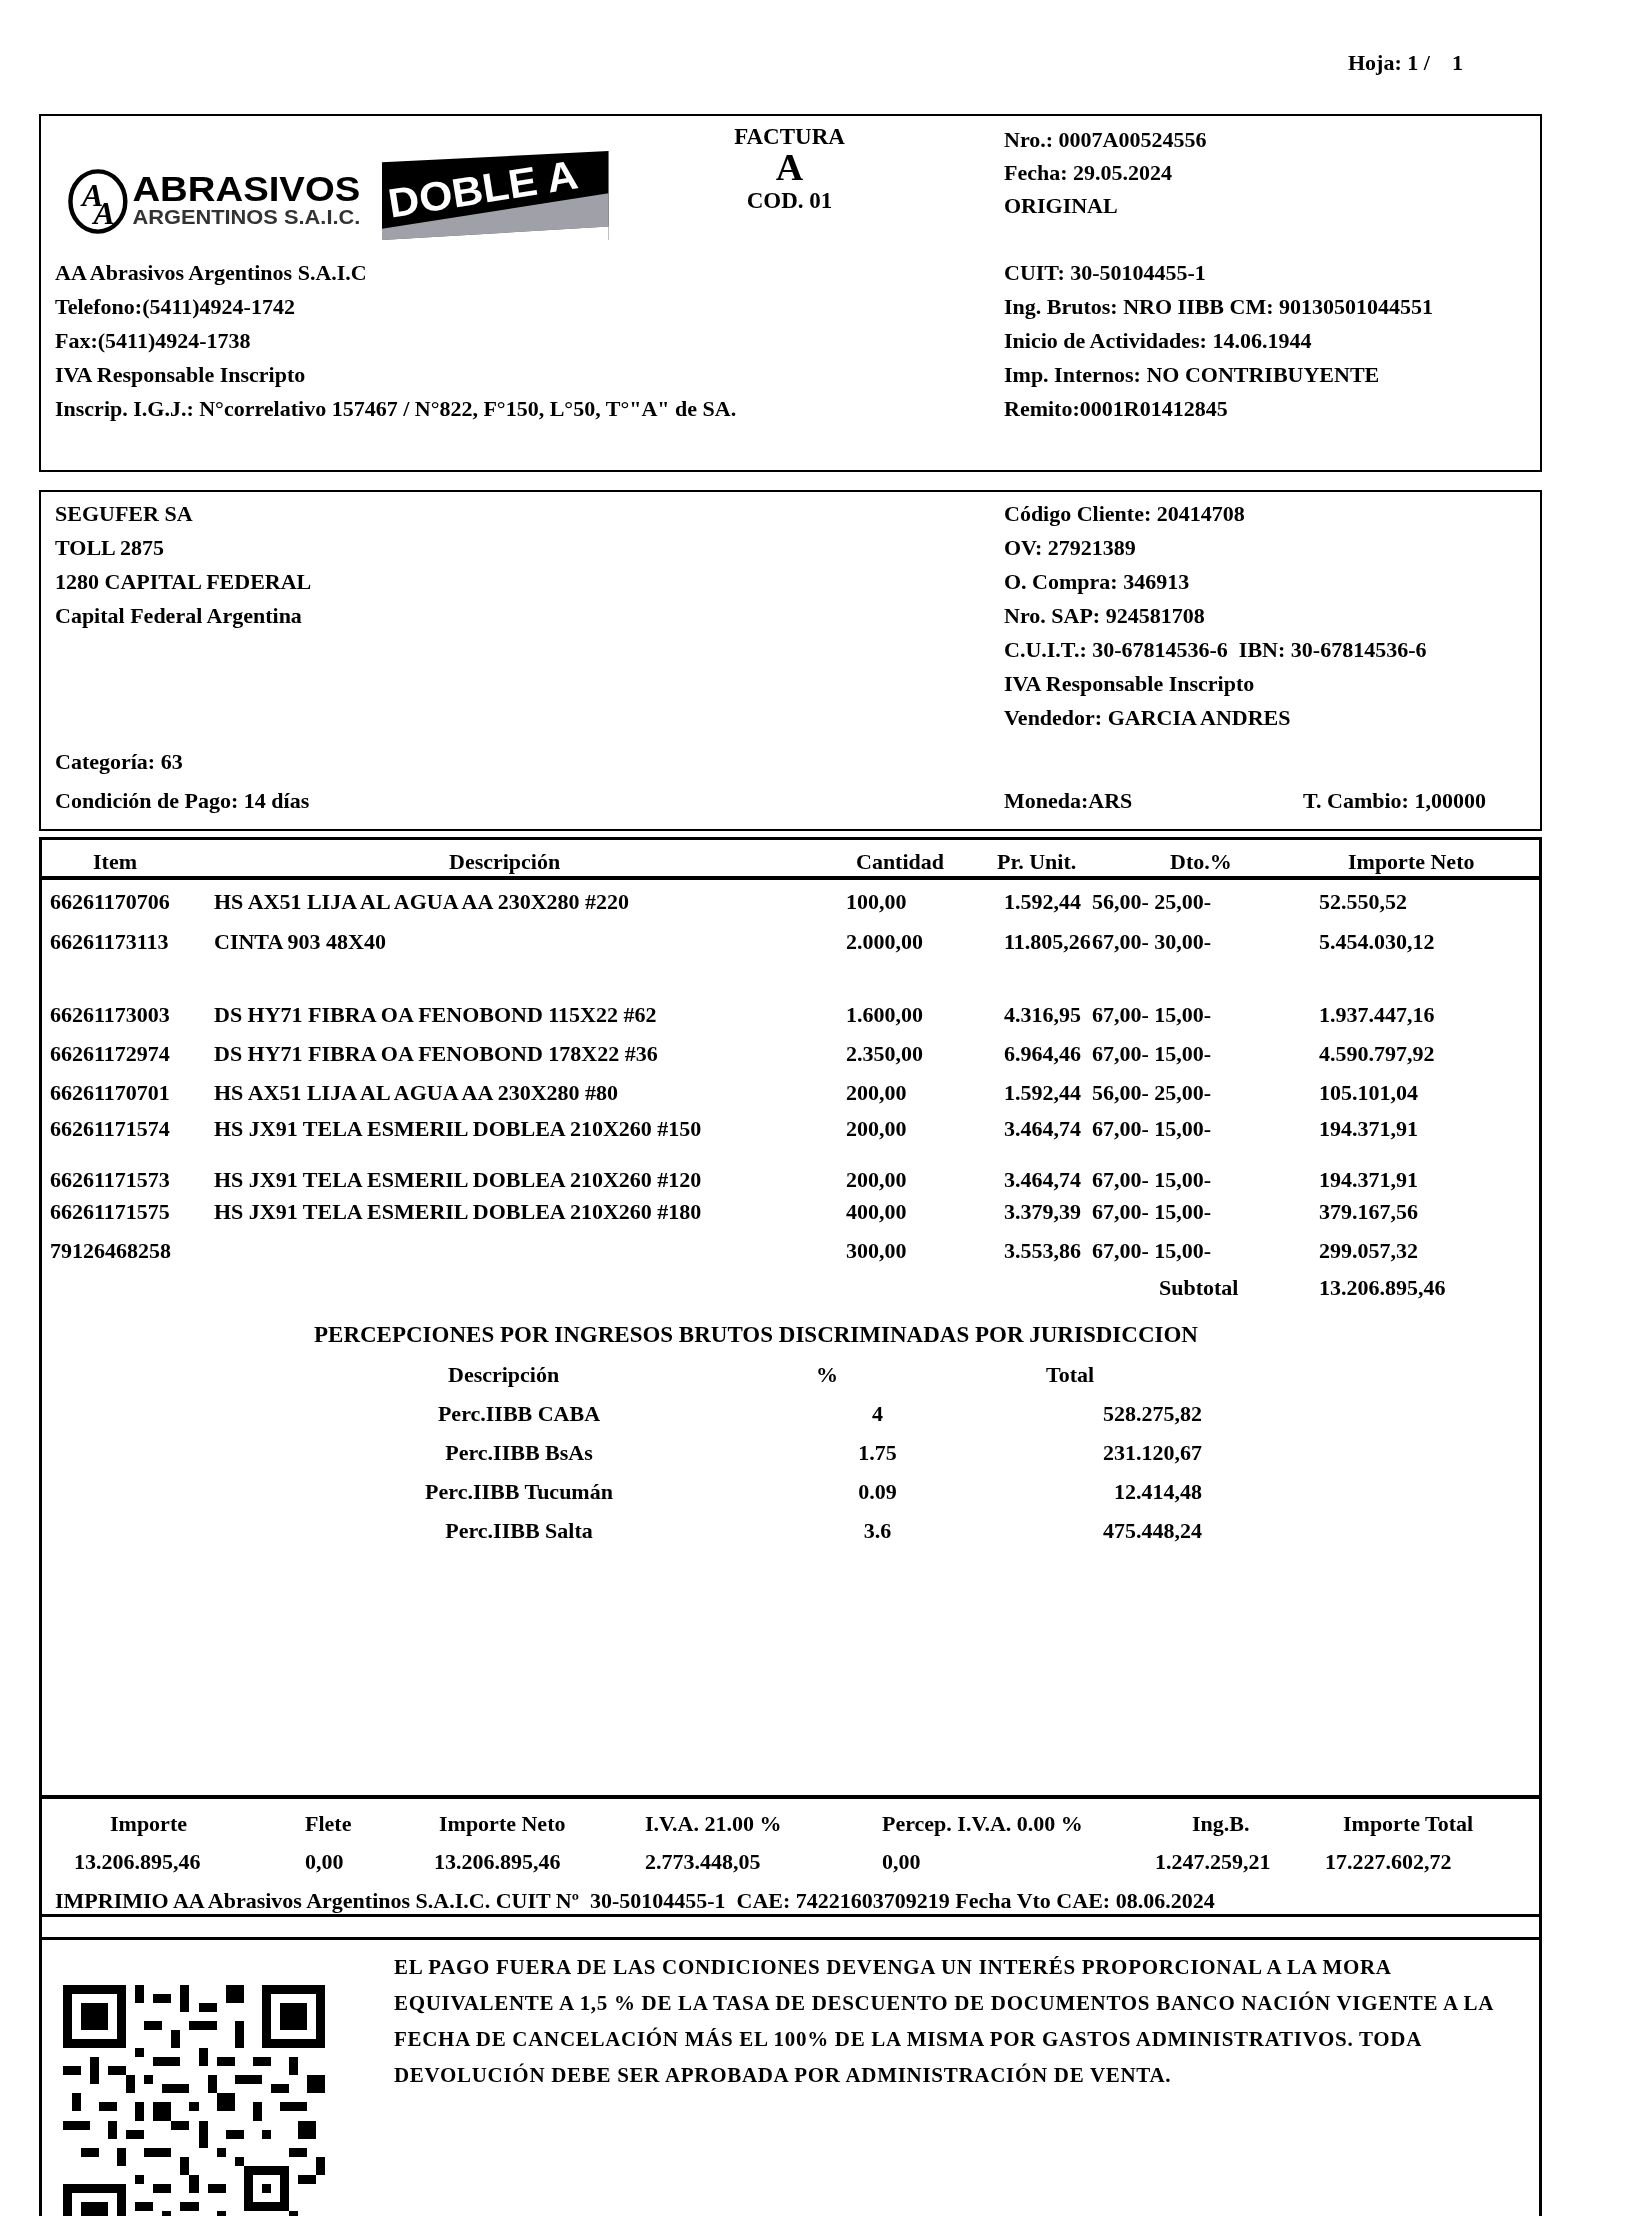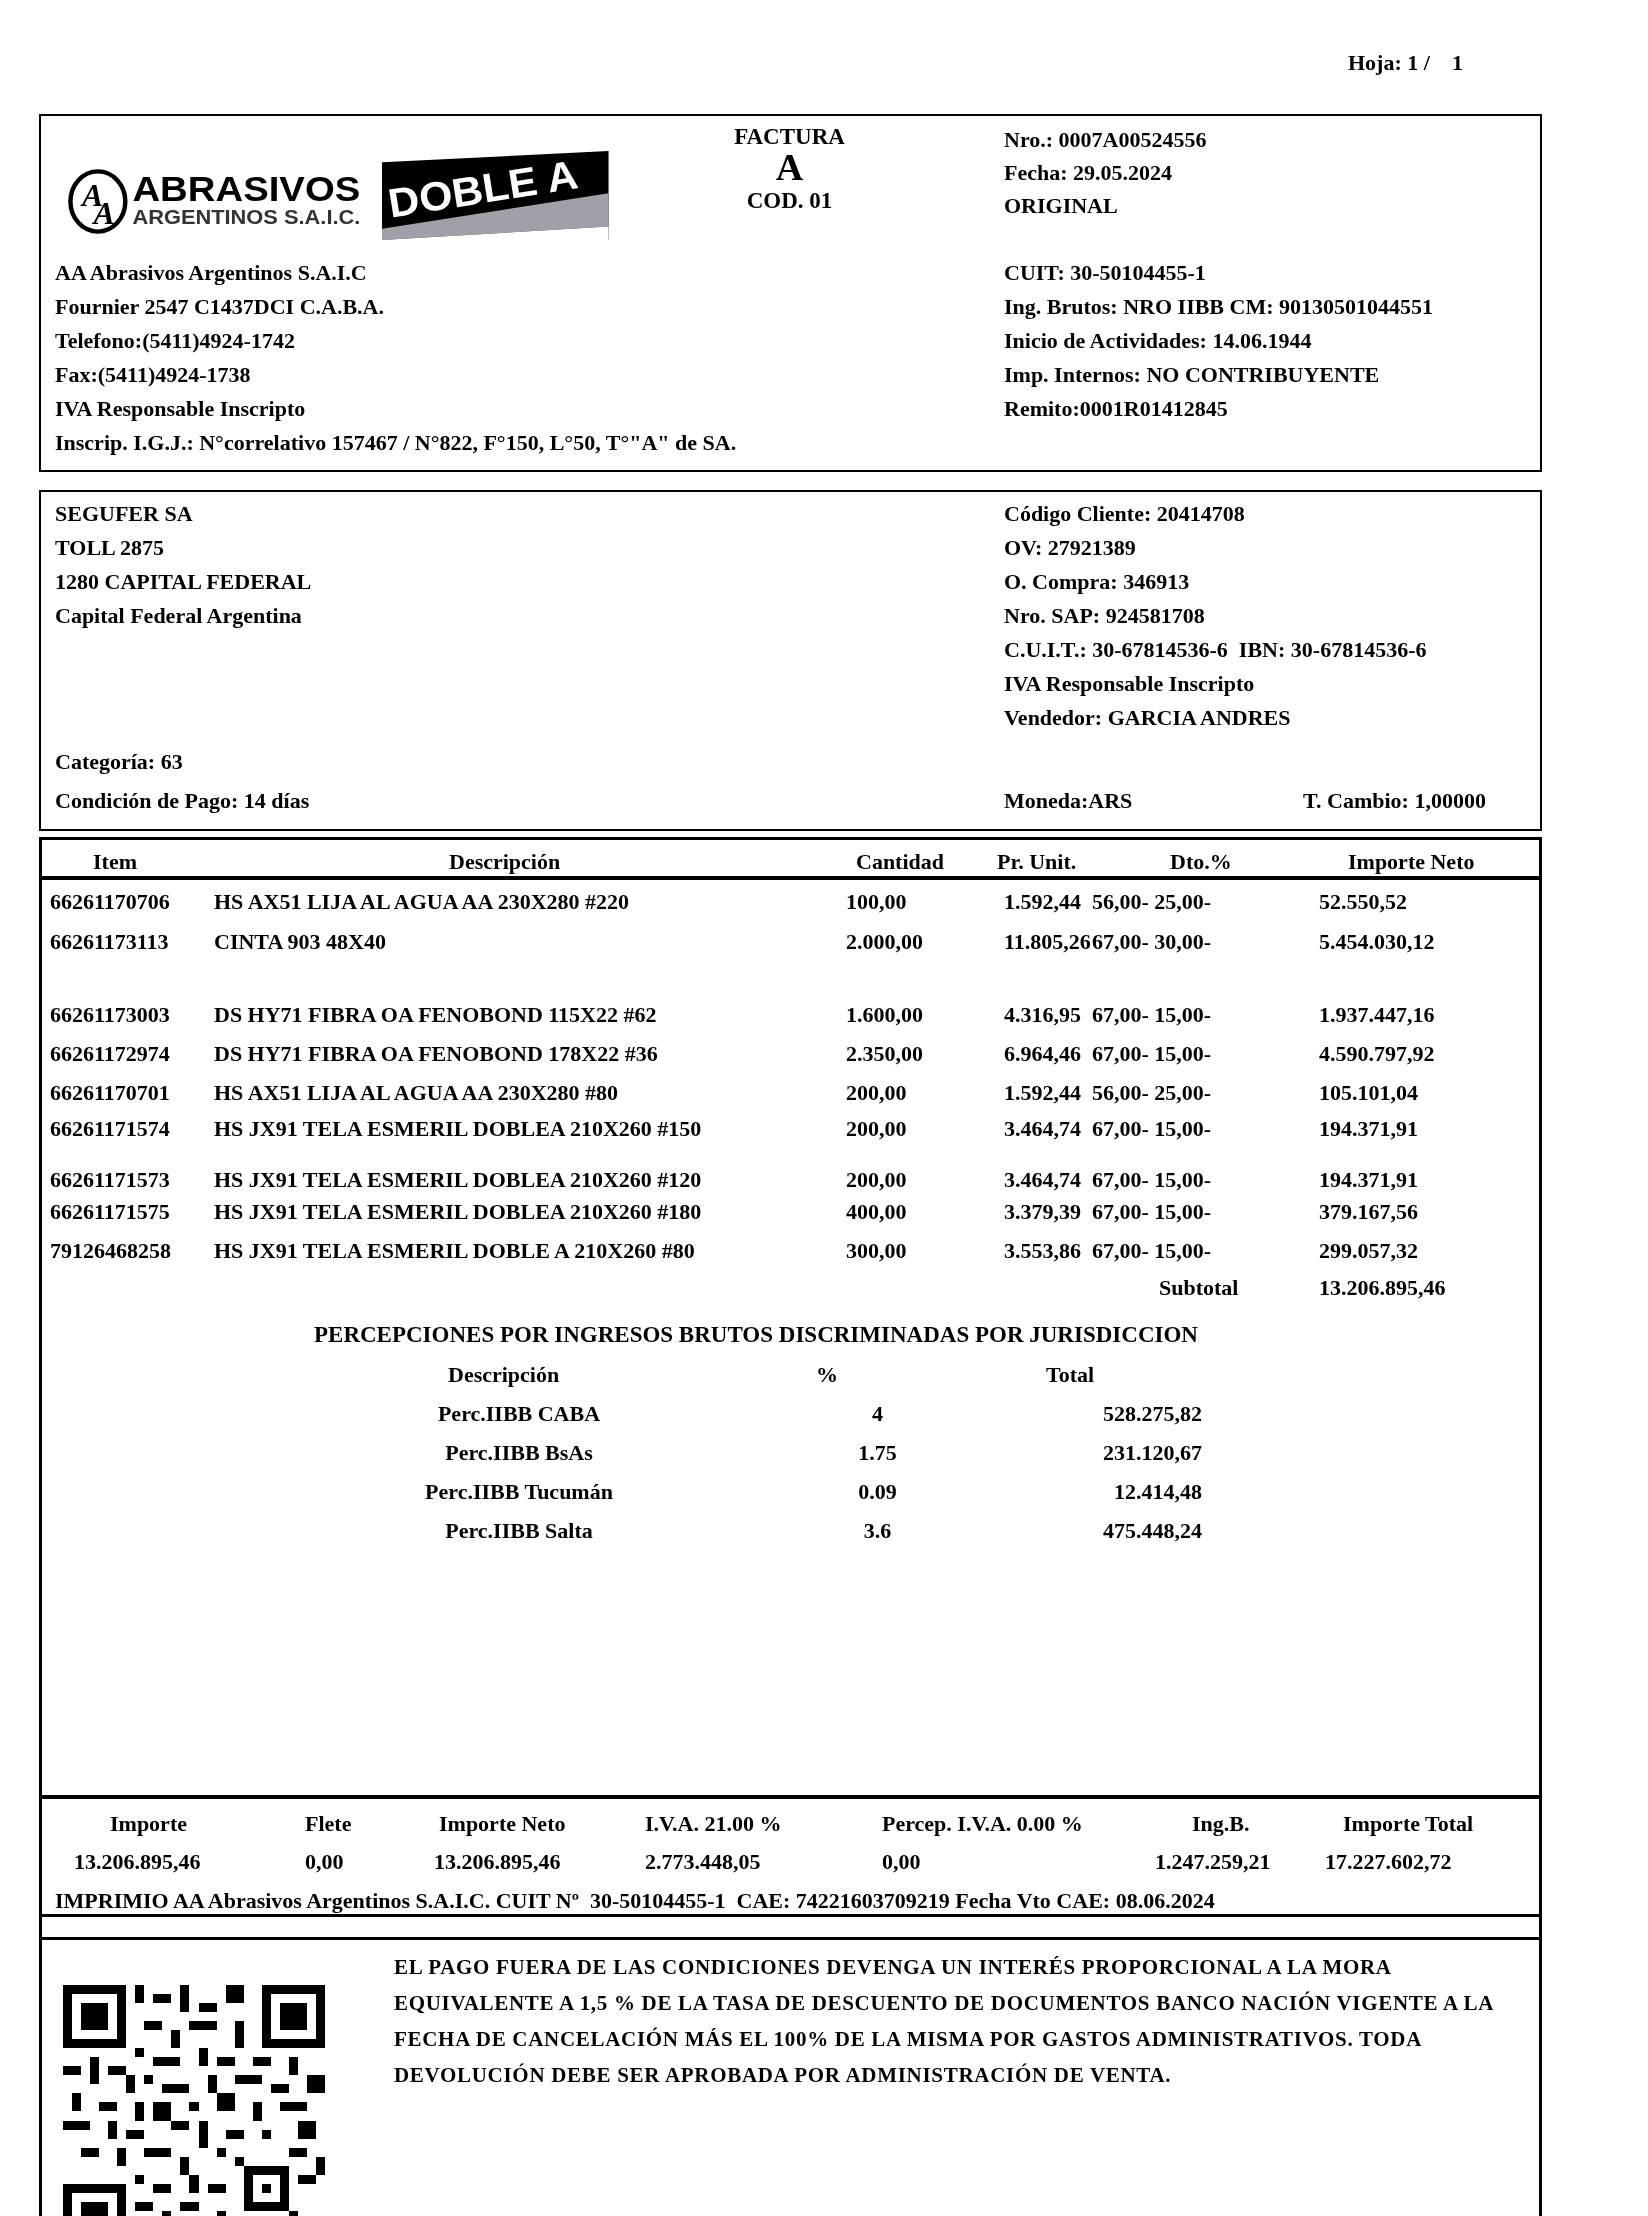--- a/index.html
+++ b/index.html
@@ -107,21 +107,20 @@
 </div>
 
 <div id="nro-block" class="abs">
   <div>Nro.: 0007A00524556</div>
   <div>Fecha: 29.05.2024</div>
   <div>ORIGINAL</div>
 </div>
 
 <div id="company-left" class="abs t">
   <div>AA Abrasivos Argentinos S.A.I.C</div>
-  <div>Fournier 2547 C1437DCI C.A.B.A.</div>
   <div>Telefono:(5411)4924-1742</div>
   <div>Fax:(5411)4924-1738</div>
   <div>IVA Responsable Inscripto</div>
   <div>Inscrip. I.G.J.: N°correlativo 157467 / N°822, F°150, L°50, T°"A" de SA.</div>
 </div>
 
 <div id="company-right" class="abs t">
   <div>CUIT: 30-50104455-1</div>
   <div>Ing. Brutos: NRO IIBB CM: 90130501044551</div>
   <div>Inicio de Actividades: 14.06.1944</div>
@@ -223,21 +222,20 @@
   <div class="row" style="top:1192px;">
     <span class="cell c-item">66261171575</span>
     <span class="cell c-desc">HS JX91 TELA ESMERIL DOBLEA 210X260 #180</span>
     <span class="cell c-cant">400,00</span>
     <span class="cell c-pu">3.379,39</span>
     <span class="cell c-dto">67,00- 15,00-</span>
     <span class="cell c-imp">379.167,56</span>
   </div>
   <div class="row" style="top:1231px;">
     <span class="cell c-item">79126468258</span>
-    <span class="cell c-desc">HS JX91 TELA ESMERIL DOBLE A 210X260 #80</span>
     <span class="cell c-cant">300,00</span>
     <span class="cell c-pu">3.553,86</span>
     <span class="cell c-dto">67,00- 15,00-</span>
     <span class="cell c-imp">299.057,32</span>
   </div>
 </div>
 
 <div id="subtotal-label" class="abs">Subtotal</div>
 <div id="subtotal-value" class="abs">13.206.895,46</div>
 

